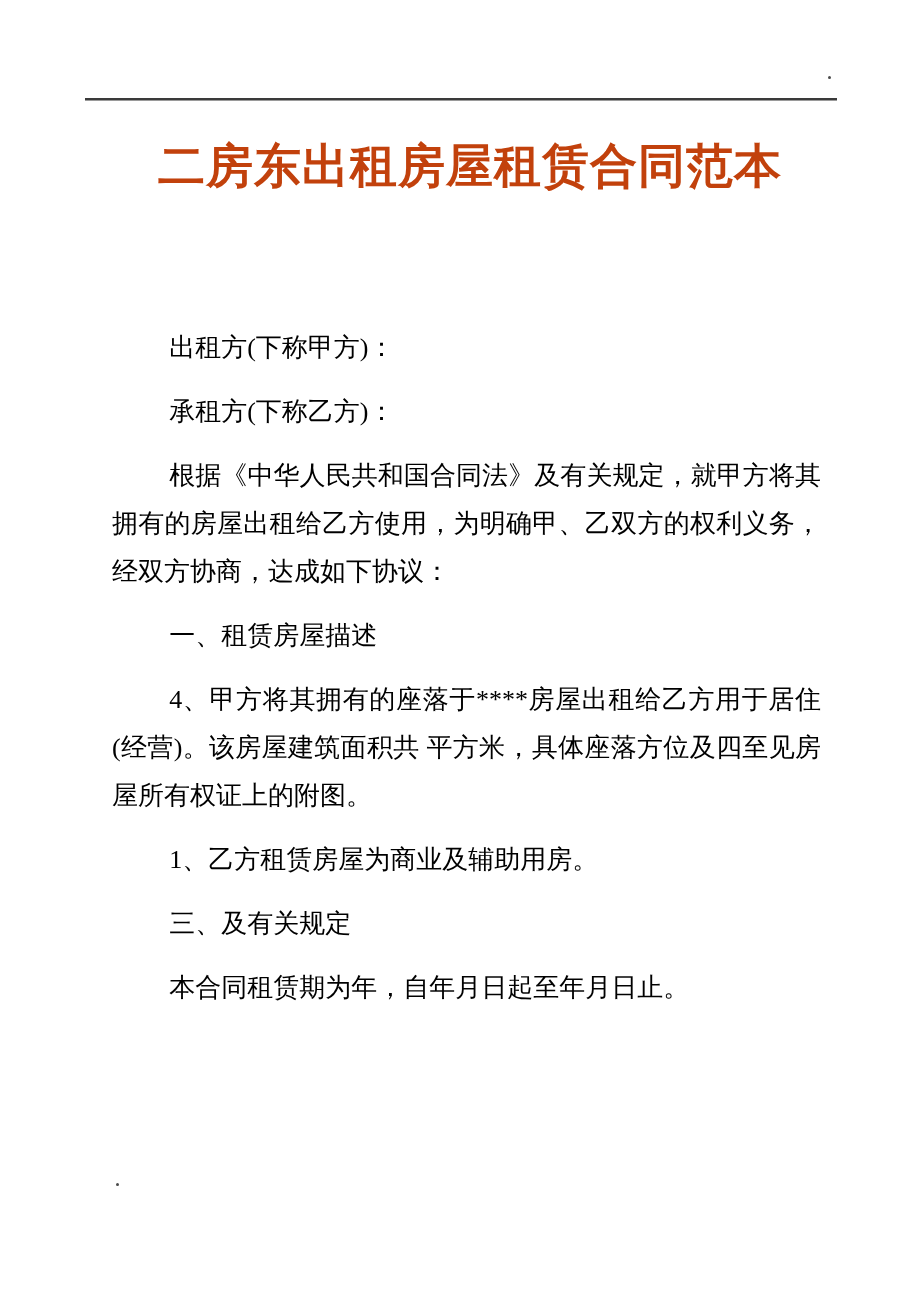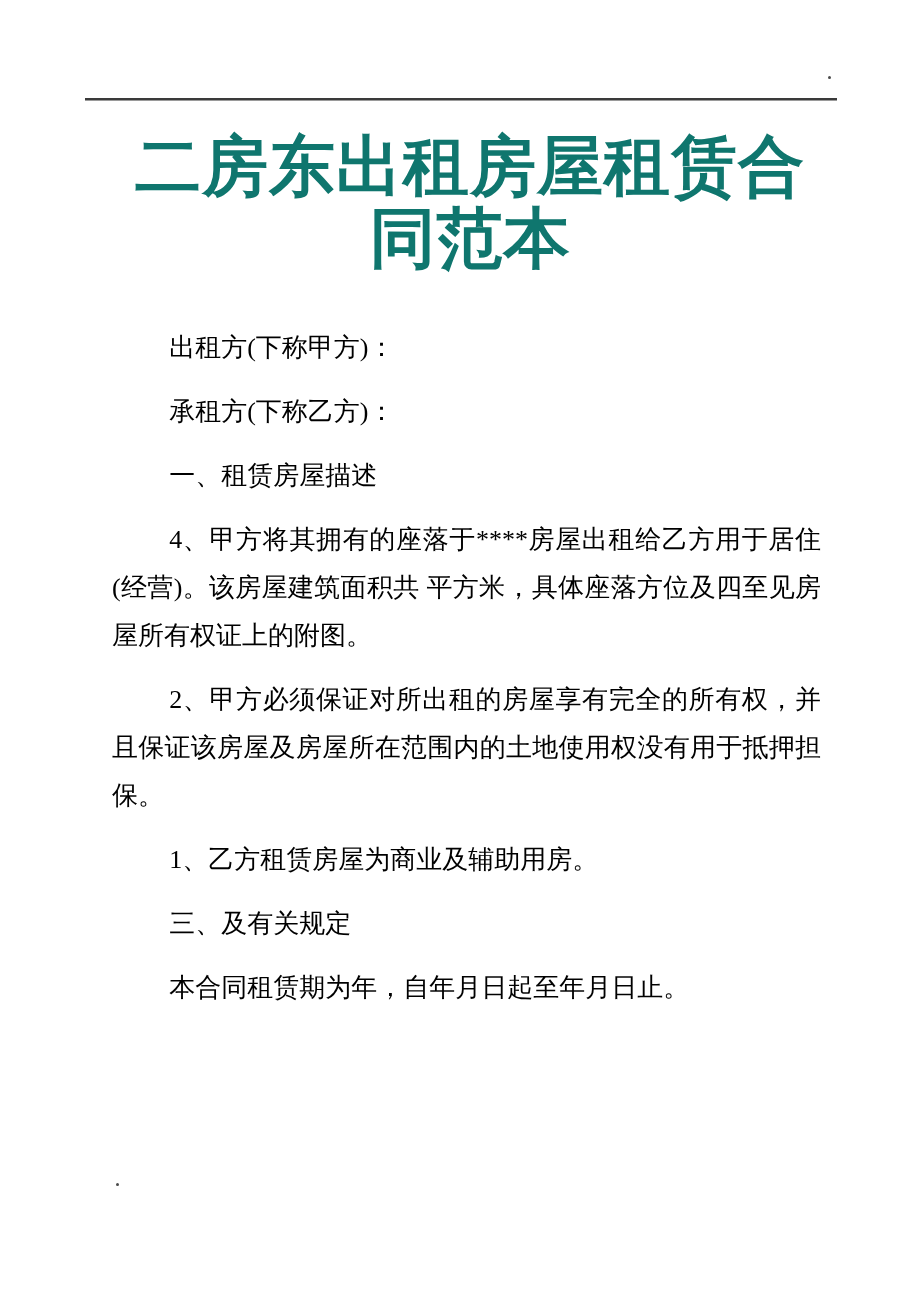--- a/index.html
+++ b/index.html
@@ -42,24 +42,24 @@
   }
   .doc-title {
     position: absolute;
     top: 130px;
     left: 120px;
     width: 700px;
     margin: 0;
     text-align: center;
     font-family: "Liberation Sans", sans-serif;
     font-weight: 700;
-    font-size: 66px;
+    font-size: 47px;
     line-height: 72px;
     letter-spacing: 1px;
-    color: #0f766e;
+    color: #c2410c;
     word-break: break-all;
   }
   .doc-body {
     position: absolute;
     left: 96px;
     top: 308px;
     width: 741px;
     font-size: 26px;
     line-height: 48px;
     text-align: justify;
@@ -78,23 +78,23 @@
 <div class="page">
 
   <div class="header-rule"></div>
   <div class="stray-dot stray-dot-top"></div>
 
   <h1 class="doc-title">二房东出租房屋租赁合同范本</h1>
 
   <div class="doc-body">
     <p>出租方(下称甲方)：</p>
     <p>承租方(下称乙方)：</p>
+    <p>根据《中华人民共和国合同法》及有关规定，就甲方将其拥有的房屋出租给乙方使用，为明确甲、乙双方的权利义务，经双方协商，达成如下协议：</p>
     <p>一、租赁房屋描述</p>
     <p>4、甲方将其拥有的座落于****房屋出租给乙方用于居住(经营)。该房屋建筑面积共 平方米，具体座落方位及四至见房屋所有权证上的附图。</p>
-    <p>2、甲方必须保证对所出租的房屋享有完全的所有权，并且保证该房屋及房屋所在范围内的土地使用权没有用于抵押担保。</p>
     <p>1、乙方租赁房屋为商业及辅助用房。</p>
     <p>三、及有关规定</p>
     <p>本合同租赁期为年，自年月日起至年月日止。</p>
   </div>
 
   <div class="stray-dot stray-dot-bottom"></div>
 
 </div>
 
 </body></html>

